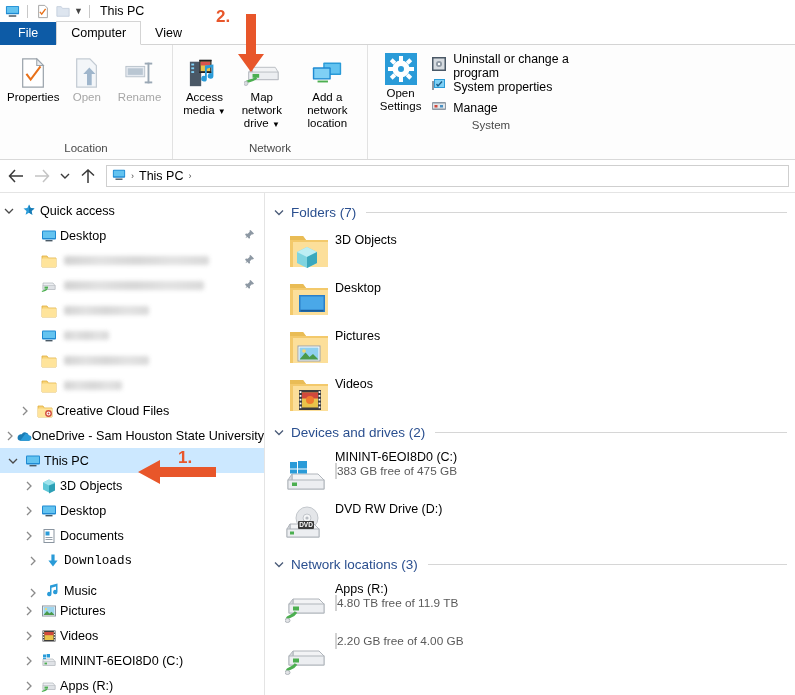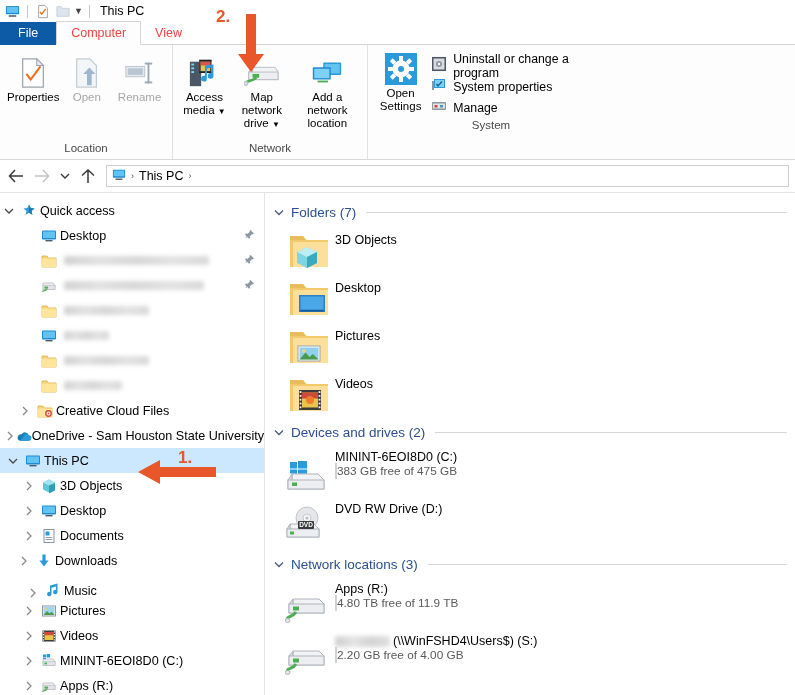--- a/index.html
+++ b/index.html
@@ -25,21 +25,21 @@
   .tb-title { font-size: 12.5px; color: #000; margin-left: 4px; }
   .chev-small { font-size: 9px; color: #444; line-height: 1; }
 
   
   .tabstrip { height: 23px; display: flex; align-items: flex-end; background: #ffffff; position: relative; }
   .tabstrip:after {
     content: ""; position: absolute; left: 0; right: 0; bottom: 0; height: 1px; background: #d4d4d4;
   }
   .tab {
     height: 23px; line-height: 23px; padding: 0 14px; font-size: 12.5px;
-    position: relative; z-index: 2; color: #ef4444;
+    position: relative; z-index: 2; color: #000000;
   }
   .tab.file { background: #0d5ba6; color: #fff; padding: 0 18px; }
   .tab.active {
     background: #fdfdfd; border: 1px solid #d4d4d4; border-bottom: 1px solid #fdfdfd;
     height: 24px; line-height: 22px;
   }
 
   
   .ribbon {
     height: 115px; background: #fdfdfd; border-bottom: 1px solid #d9d9d9;
@@ -545,21 +545,21 @@
             <svg width="16" height="16" viewBox="0 0 16 16">
               <rect x="3" y="1.5" width="10" height="13" fill="#fff" stroke="#8a95a0"></rect>
               <rect x="4.5" y="3.5" width="4" height="4" fill="#2a9bd8"></rect>
               <g stroke="#8a95a0" stroke-width=".9">
                 <path d="M4.5 9.5h7M4.5 11.5h7"></path>
               </g>
             </svg>
           </span>
           <span class="tree-label">Documents</span>
         </div>
-        <div class="tree-row" style="padding-left: 15px;">
+        <div class="tree-row" style="padding-left: 24px; font-family: Liberation Mono, monospace;">
           <span class="tw">
             <svg width="8" height="10" viewBox="0 0 8 10">
               <path d="M2 1l4 4-4 4" stroke="#8a8a8a" stroke-width="1.3" fill="none"></path>
             </svg>
           </span>
           <span class="tree-ico">
             <svg width="16" height="16" viewBox="0 0 16 16">
               <path d="M6.4 1.5h3.2v6h3L8 13.5 3.4 7.5h3z" fill="#2a9bd8"></path>
             </svg>
           </span>
@@ -808,24 +808,21 @@
             <span class="drive-ico">
               <svg width="48" height="34" viewBox="0 0 48 34">
                 <path d="M8 8h26l5 5v9H8z" fill="#f2f3f5" stroke="#b0b5bb"></path>
                 <path d="M8 8l-4 5v9h4z" fill="#d8dbe0" stroke="#b0b5bb"></path>
                 <rect x="4" y="13" width="35" height="9" fill="#eceef1" stroke="#b0b5bb"></rect>
                 <rect x="8" y="15.5" width="6" height="4" fill="#4caf50"></rect>
                 <path d="M11 21c-3 5-8 4-9 7" stroke="#4caf50" stroke-width="3" fill="none"></path>
                 <ellipse cx="2.5" cy="29.5" rx="2.5" ry="2" fill="#e2e4e7" stroke="#b0b5bb"></ellipse>
               </svg>
             </span>
-            <span class="drive-info"><span class="drive-name">
-                <span class="blur-inline" style="width:55px"></span>
-                <span>(\\WinFSHD4\Users$) (S:)</span>
-              </span><span class="bar-outer"><span class="bar-fill" style="width:45%"></span></span><span class="drive-free">2.20 GB free of 4.00 GB</span></span>
+            <span class="drive-info"><span class="bar-outer"><span class="bar-fill" style="width:45%"></span></span><span class="drive-free">2.20 GB free of 4.00 GB</span></span>
           </div>
         </div>
       </div>
   </div>
 
   <div class="anno" style="left:138px; top:458px; width:80px; height:28px;">
     <svg width="80" height="28" viewBox="0 0 80 28">
       <path d="M0 14 L22 2 L22 9 L78 9 L78 19 L22 19 L22 26 Z" fill="#e8562a"></path>
     </svg>
   </div>

